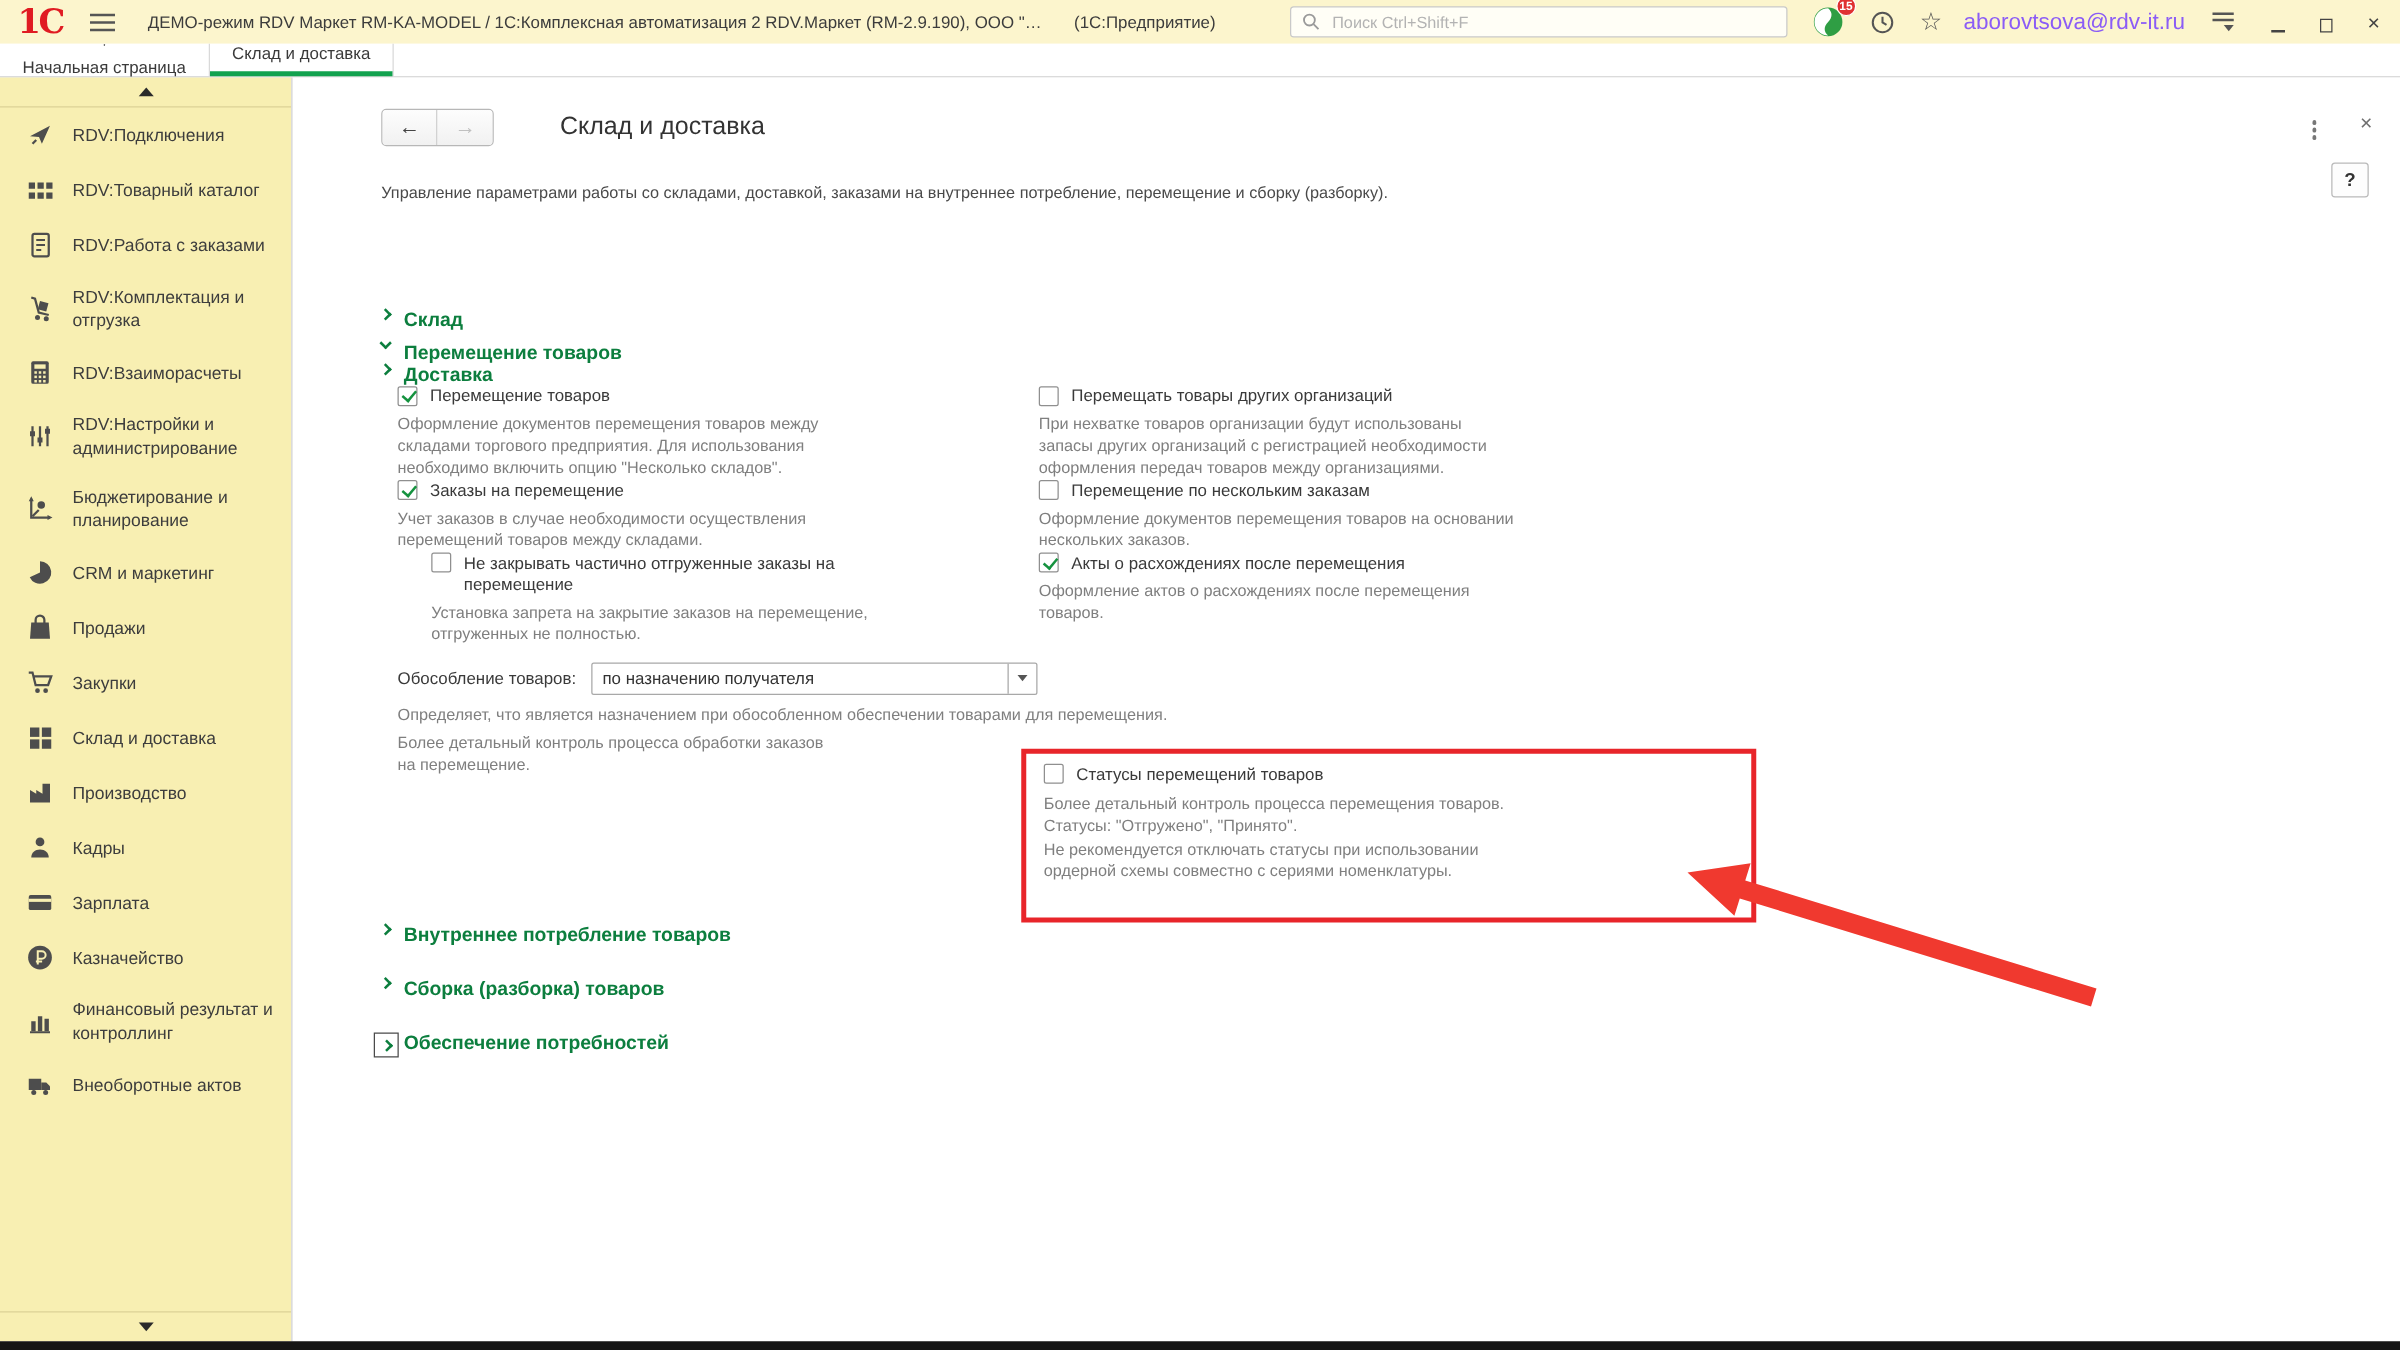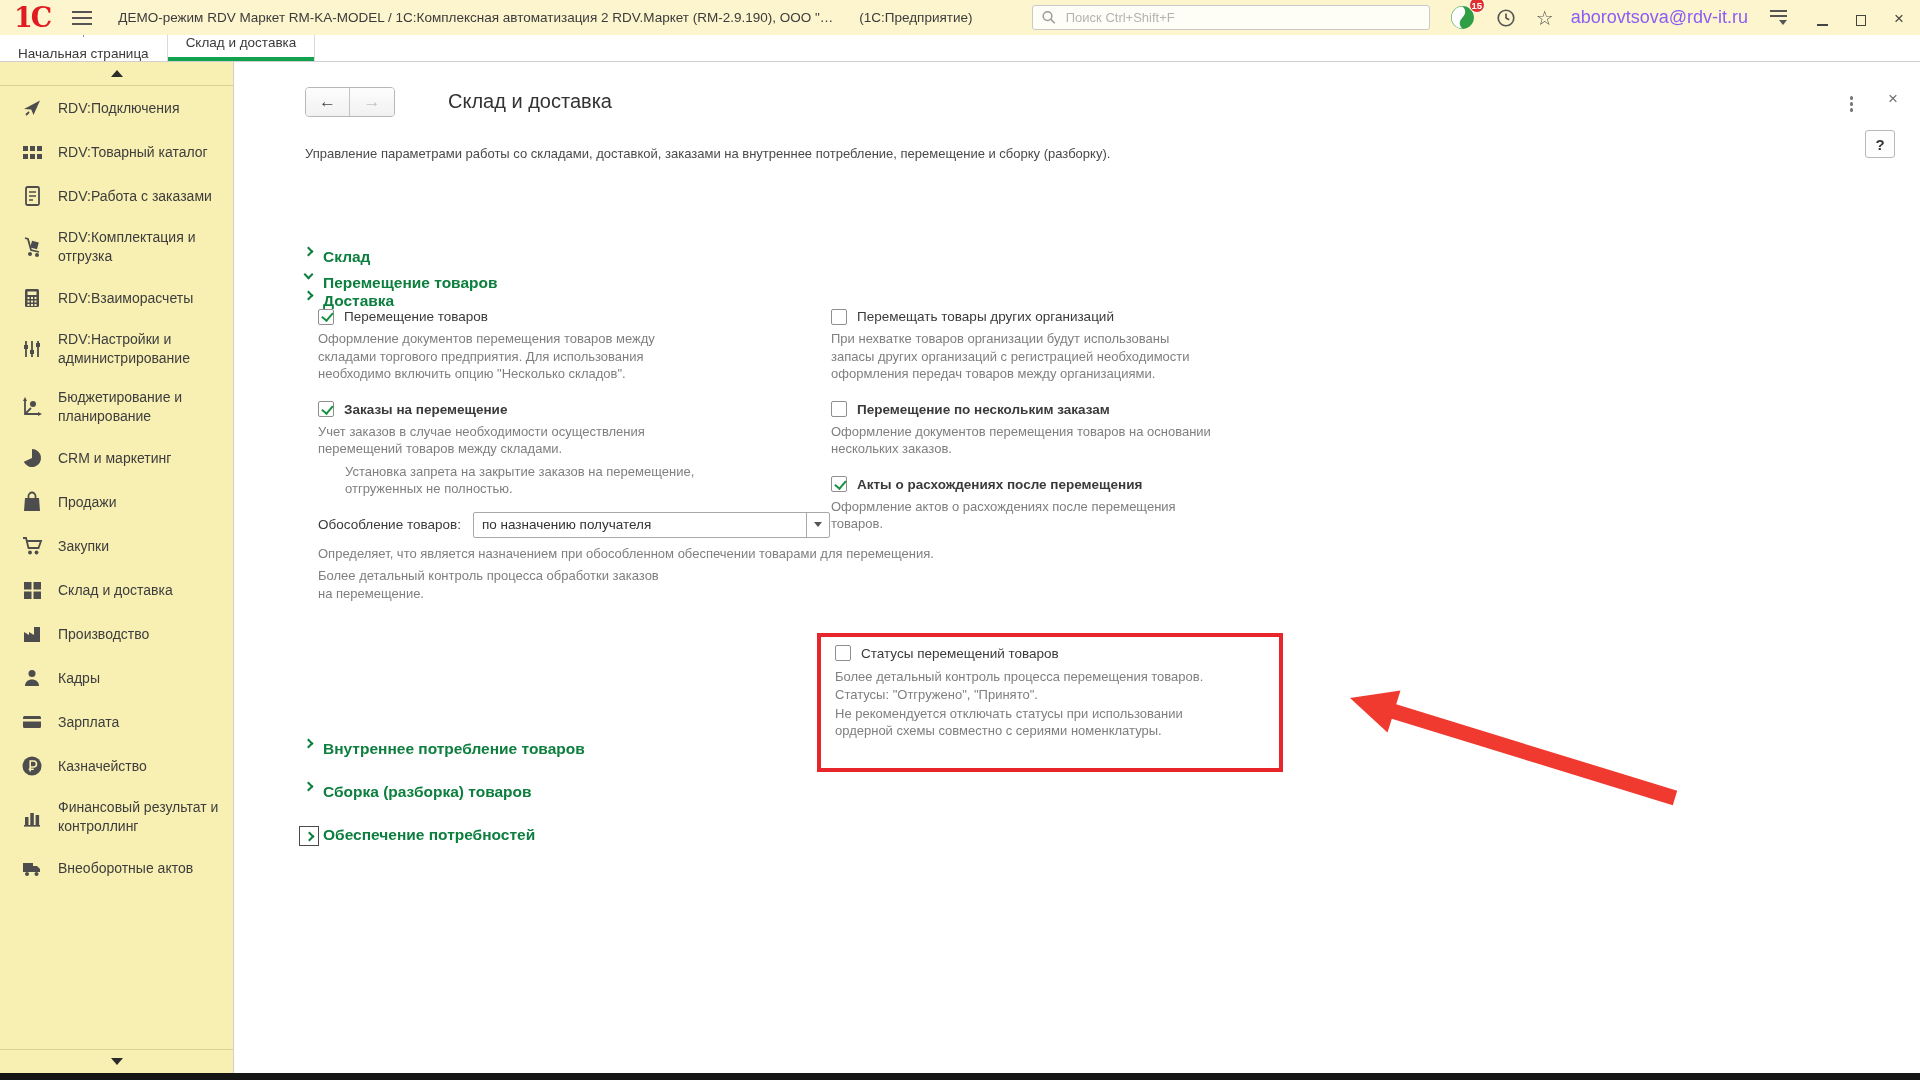--- a/index.html
+++ b/index.html
@@ -82,32 +82,32 @@
   .col-left{position:absolute;left:13px;top:0;width:560px;}
   .col-right{position:absolute;left:526px;top:0;width:530px;}
 
   .opt{display:flex;align-items:flex-start;gap:10px;cursor:pointer;}
   .cb{flex:0 0 16px;width:16px;height:16px;background:#fff;border:1px solid #8f8f8f;border-radius:2px;position:relative;margin-top:0.5px;}
   .cb.checked::after{content:"";position:absolute;left:4.5px;top:0.5px;width:4.5px;height:9px;
                      border-right:2.4px solid #15923f;border-bottom:2.4px solid #15923f;transform:rotate(40deg);}
   .opt-label{font-size:13.5px;color:#3a3a3a;line-height:17px;}
   .hint{font-size:13px;color:#7f7f7f;line-height:17.5px;margin-top:5px;max-width:382px;}
   .hint.wide{max-width:none;white-space:nowrap;}
-  .mt15{margin-top:18px;font-weight:bold;}
+  .mt15{margin-top:1px;}
   .indent{margin-left:27px;}
   .opt-label.narrow{max-width:318px;}
 
   .sep-row{display:flex;align-items:center;gap:12px;margin-top:14px;}
   .sep-label{font-size:13.5px;color:#3a3a3a;white-space:nowrap;}
   .dd{display:flex;align-items:center;width:357px;height:26px;border:1px solid #a8a8a8;border-radius:2px;background:#fff;cursor:pointer;}
   .dd-val{flex:1;font-size:13.5px;color:#333;padding:0 8px;white-space:nowrap;overflow:hidden;}
   .dd-btn{flex:0 0 23px;height:100%;border-left:1px solid #a8a8a8;display:flex;align-items:center;justify-content:center;}
   .caret{width:0;height:0;border-left:4px solid transparent;border-right:4px solid transparent;border-top:5px solid #555;}
 
-  .hl-box{margin-top:100px;margin-left:-14px;width:466px;border:4px solid #e8252a;padding:8px 14px 28px 14px;}
+  .hl-box{margin-top:100px;margin-left:-14px;width:588px;border:4px solid #e8252a;padding:8px 14px 28px 14px;}
   .hl-box .hint{max-width:400px;margin-top:1px;}
   .hl-box .hint.first{margin-top:6px;}
 
   .arrow-overlay{position:absolute;left:1338px;top:672px;width:360px;height:145px;pointer-events:none;}
 
   .sect.s-sklad{top:186px;}
   .sect.s-dostavka{top:230px;}
   .sect.s-transfer{top:212px;}
   .sect.s-vnutr{top:678px;}
   .sect.s-sborka{top:721px;}
@@ -386,20 +386,24 @@
           <span class="opt-label">Перемещение товаров</span>
         </div>
         <div class="hint">Оформление документов перемещения товаров между складами торгового предприятия. Для использования необходимо включить опцию "Несколько складов".</div>
 
         <div class="opt mt15">
           <span class="cb checked"></span>
           <span class="opt-label">Заказы на перемещение</span>
         </div>
         <div class="hint">Учет заказов в случае необходимости осуществления перемещений товаров между складами.</div>
 
+        <div class="opt mt15 indent">
+          <span class="cb"></span>
+          <span class="opt-label narrow">Не закрывать частично отгруженные заказы на перемещение</span>
+        </div>
         <div class="hint indent">Установка запрета на закрытие заказов на перемещение, отгруженных не полностью.</div>
 
         <div class="sep-row">
           <span class="sep-label">Обособление товаров:</span>
           <div class="dd">
             <span class="dd-val">по назначению получателя</span>
             <span class="dd-btn">
                 <span class="caret"></span>
               </span>
           </div>

